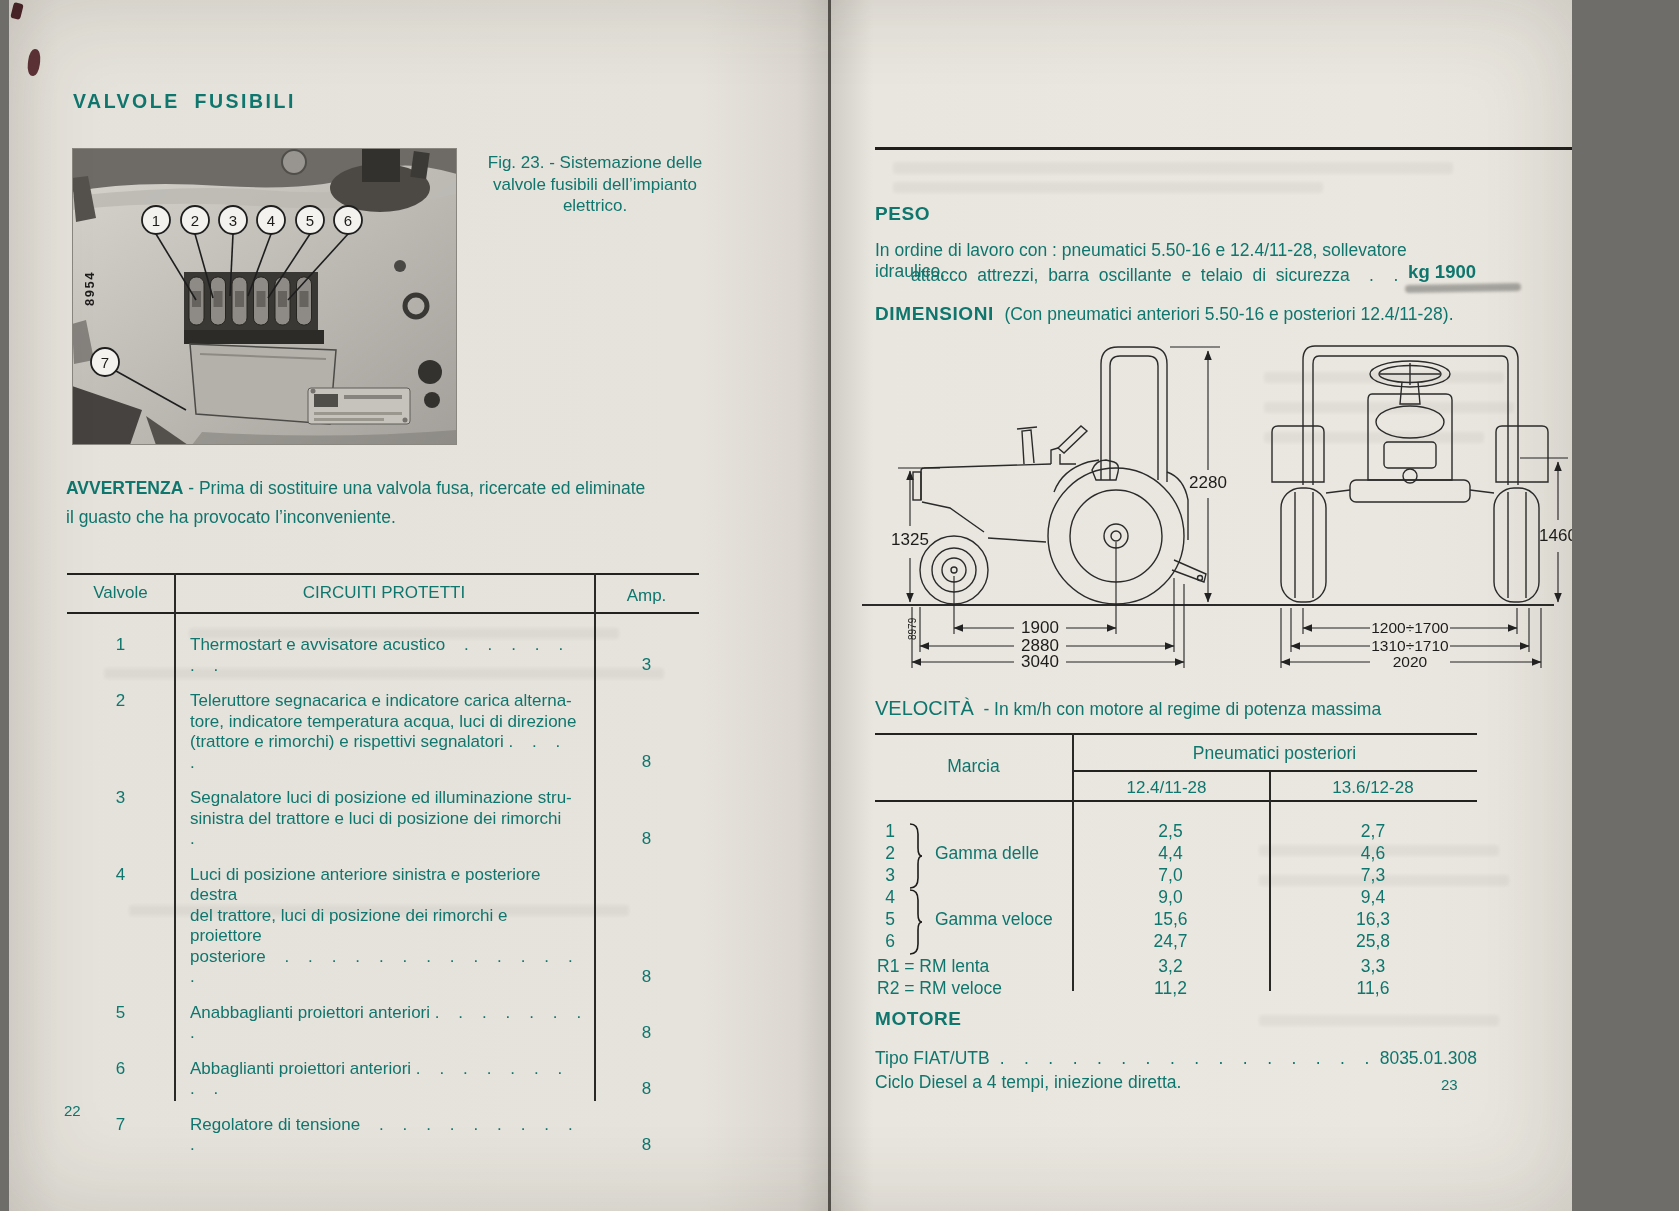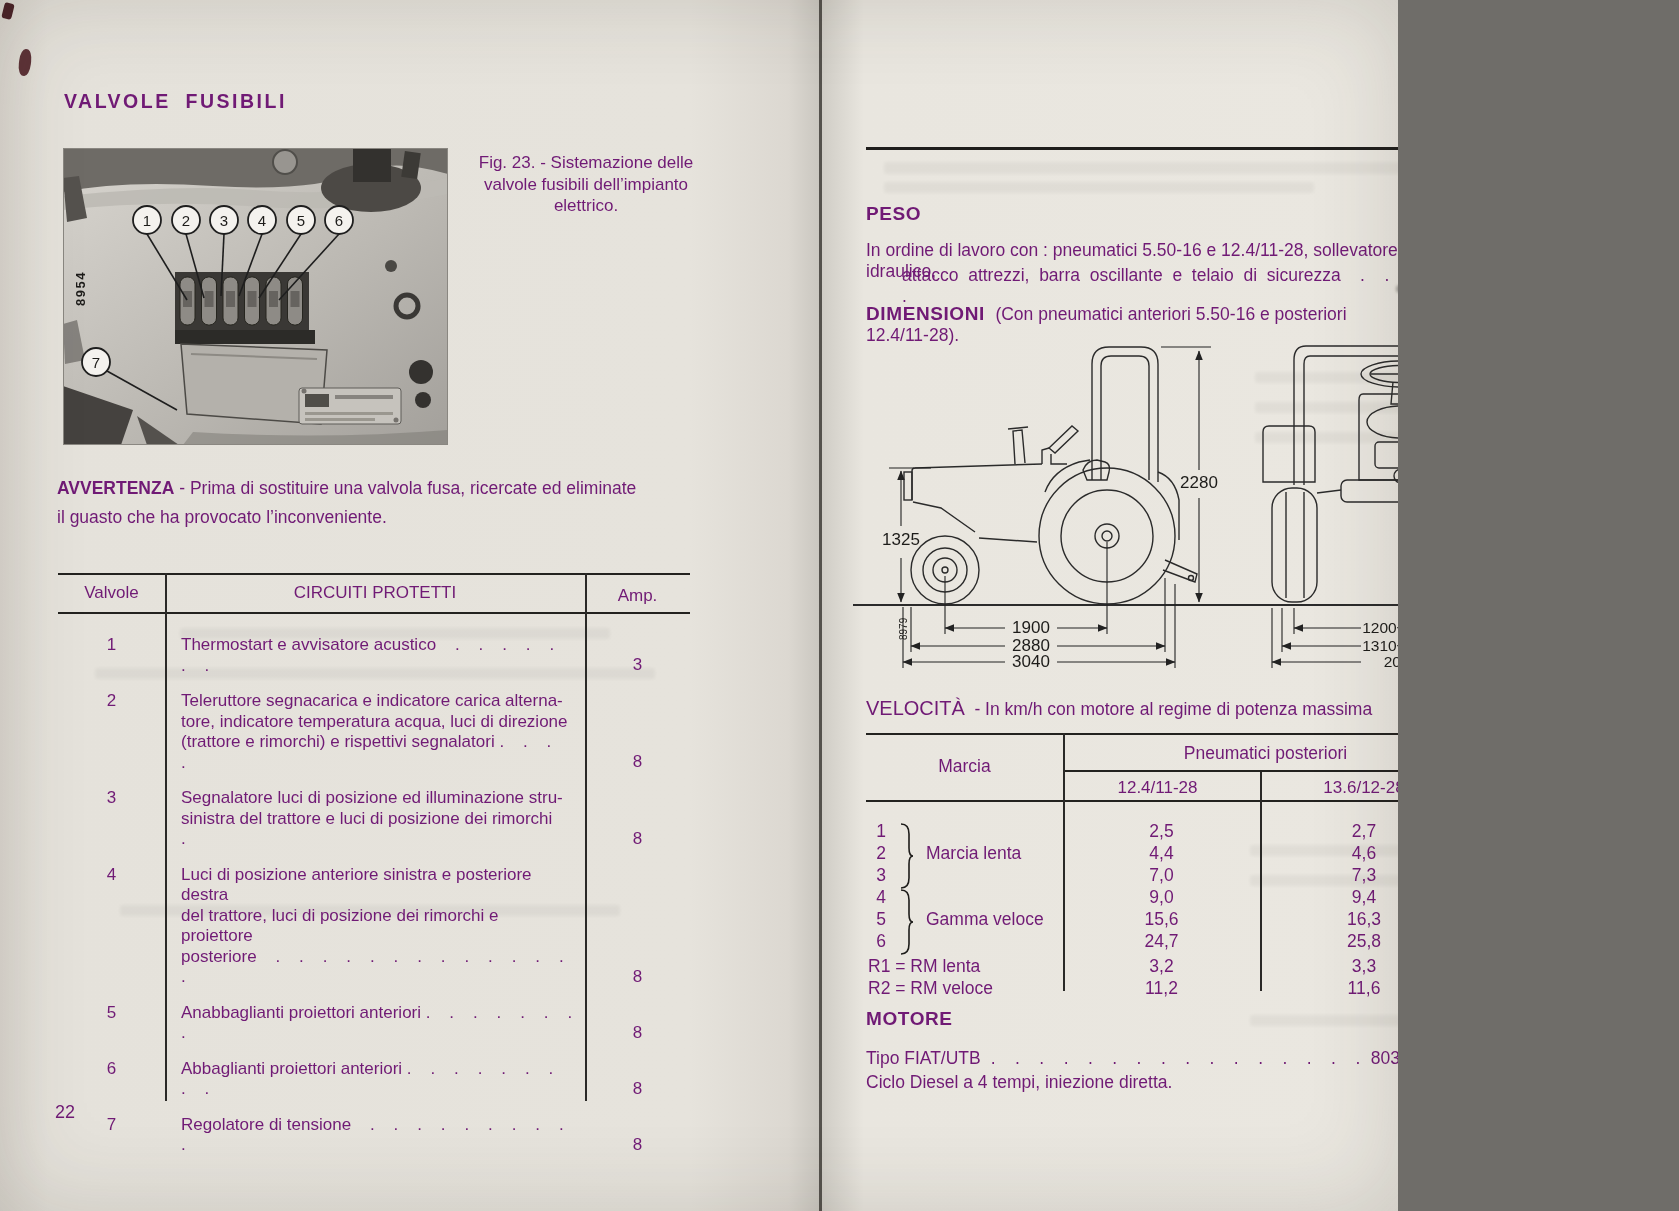--- a/index.html
+++ b/index.html
@@ -1,17 +1,17 @@
 <!DOCTYPE html>
 <html><head>
 <meta charset="utf-8">
 <style>
   html,body { margin:0; padding:0; background:#6f6d69; }
-  .sheet { position:relative; width:1398px; height:1211px; overflow:hidden;
-           font-family:"Liberation Sans", sans-serif; color:#701a75; background:#e7e4dd; }
+  .sheet { position:relative; width:1563px; height:1211px; overflow:hidden;
+           font-family:"Liberation Sans", sans-serif; color:#0f766e; background:#e7e4dd;margin-left:9px; }
   .abs { position:absolute; }
   .b { font-weight:bold; }
   .pre { white-space:pre-wrap; }
   .page-left-bg  { left:0; top:0; width:821px; height:1211px;
     background:linear-gradient(90deg,#ddd9d2 0%,#e5e2db 6%,#e6e3dc 84%,#dcd8d1 96%,#c9c6bf 100%); }
   .page-right-bg { left:821px; top:0; width:858px; height:1211px;
     background:linear-gradient(90deg,#cfccc5 0%,#e9e6df 5%,#eae7e0 65%,#e5e2db 94%,#d6d2cb 100%); }
   .vignette { inset:0; box-shadow:inset 0 0 90px rgba(55,50,40,.16); pointer-events:none; z-index:50; }
   .spine-line { left:819px; top:0; width:3px; height:1211px; background:#55524d; filter:blur(.5px); z-index:5; }
   .mark1 { left:3px; top:3px; width:10px; height:16px; background:#4a2127; transform:rotate(14deg); border-radius:3px; }
@@ -27,21 +27,21 @@
   .ftable { left:58px; top:573px; width:632px; height:540px; font-size:17px; }
   .ft-hline { position:absolute; background:#23221f; }
   .ft-vline { position:absolute; width:1.6px; background:#2a2927; }
   .ft-body { position:absolute; left:0; top:41px; width:632px; padding-top:21px; }
   .ft-row { display:flex; margin-bottom:15px; }
   .ft-c1 { width:107px; text-align:center; flex:none; }
   .ft-c2 { width:420px; padding:0 12px 0 16px; box-sizing:border-box; flex:none; }
   .ft-c3 { width:105px; flex:none; display:flex; align-items:flex-end; justify-content:center; padding-bottom:1px; }
   .ct-line { line-height:20.5px; white-space:pre-wrap; min-height:0; }
   .ct-line:empty { display:none; }
-  .pnum { font-size:18px; }
+  .pnum { font-size:15px; }
 
   
   .rp-title { left:866px; top:92px; font-size:30px; font-weight:bold; letter-spacing:18px; white-space:nowrap; }
   .rp-rule { left:866px; top:147px; width:799px; height:2.6px; background:#1f1e1c; }
   .h2 { font-size:19px; font-weight:bold; letter-spacing:.6px; }
   .body-t { font-size:17.5px; }
   .peso-kg { left:866px; top:261px; width:601px; text-align:right; font-size:18.5px; font-weight:bold; }
   .peso-smudge { left:1396px; top:284px; width:116px; height:8px; background:#6e6d68; opacity:.55; filter:blur(1.5px); transform:rotate(-1deg); border-radius:4px; }
   .vel-h { font-size:20px; }
   .vtable { left:866px; top:733px; width:602px; height:264px; font-size:17.5px; }
@@ -386,21 +386,21 @@
     <div class="vt-cell" style="left:6px;top:153px;width:18px;text-align:center">4</div>
     <div class="vt-cell" style="left:6px;top:175px;width:18px;text-align:center">5</div>
     <div class="vt-cell" style="left:6px;top:197px;width:18px;text-align:center">6</div>
 
     <svg class="abs" style="left:32px;top:89px" width="18" height="68" viewBox="0 0 18 68">
       <path d="M3,2 Q11,2 11,12 L11,26 Q11,34 15,34 Q11,34 11,42 L11,56 Q11,66 3,66" fill="none" stroke="#1d1c1a" stroke-width="1.6"></path>
     </svg>
     <svg class="abs" style="left:32px;top:155px" width="18" height="68" viewBox="0 0 18 68">
       <path d="M3,2 Q11,2 11,12 L11,26 Q11,34 15,34 Q11,34 11,42 L11,56 Q11,66 3,66" fill="none" stroke="#1d1c1a" stroke-width="1.6"></path>
     </svg>
-    <div class="vt-cell" style="left:60px;top:109px">Marcia lenta</div>
+    <div class="vt-cell" style="left:60px;top:109px">Gamma delle</div>
     <div class="vt-cell" style="left:60px;top:175px">Gamma veloce</div>
     <div class="vt-cell" style="left:2px;top:222px">R1 = RM lenta</div>
     <div class="vt-cell" style="left:2px;top:244px">R2 = RM veloce</div>
 
     <div class="vt-cell" style="left:197px;top:87px;width:197px;text-align:center">2,5</div>
     <div class="vt-cell" style="left:197px;top:109px;width:197px;text-align:center">4,4</div>
     <div class="vt-cell" style="left:197px;top:131px;width:197px;text-align:center">7,0</div>
     <div class="vt-cell" style="left:197px;top:153px;width:197px;text-align:center">9,0</div>
     <div class="vt-cell" style="left:197px;top:175px;width:197px;text-align:center">15,6</div>
     <div class="vt-cell" style="left:197px;top:197px;width:197px;text-align:center">24,7</div>

